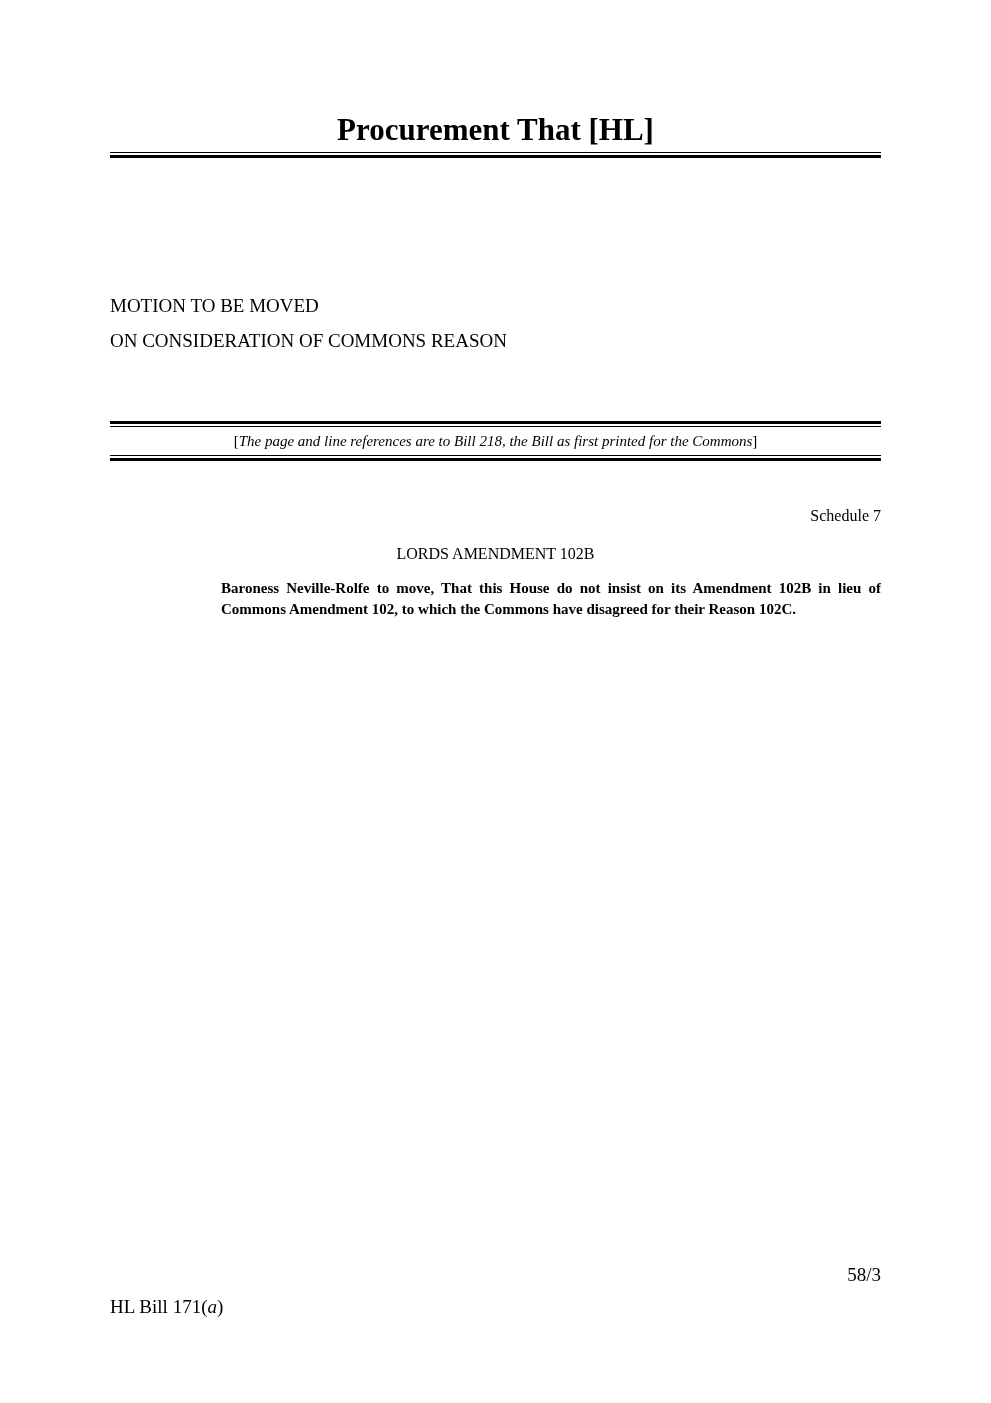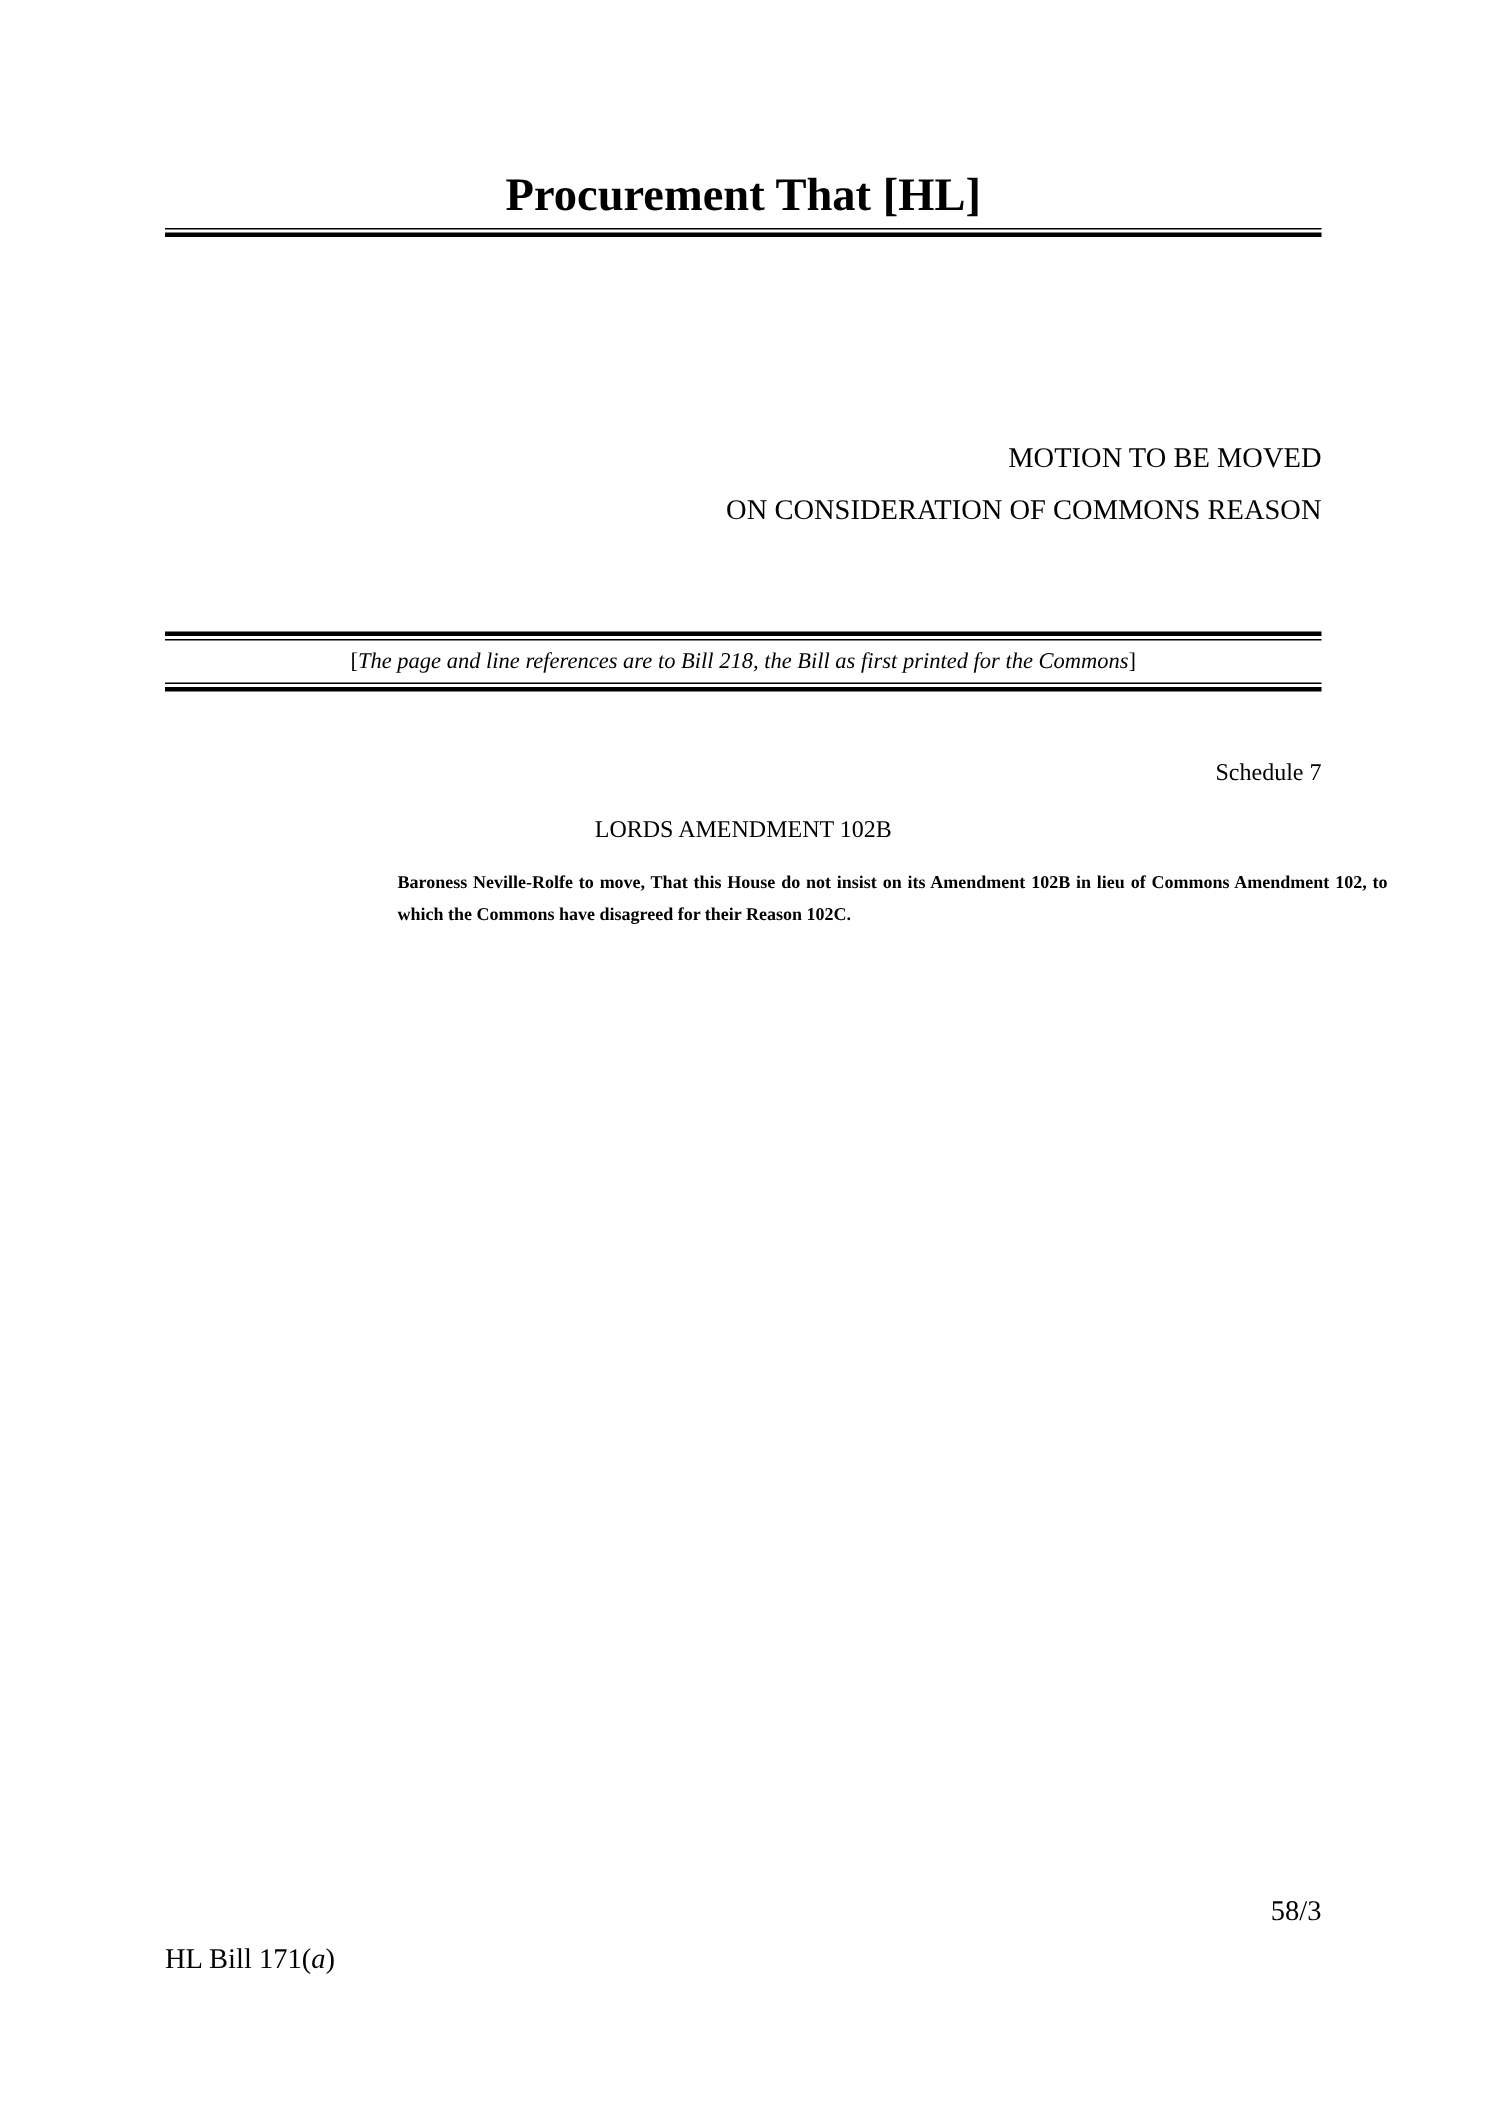--- a/index.html
+++ b/index.html
@@ -8,35 +8,35 @@
     font-family: "Liberation Serif", "DejaVu Serif", serif; color: #000;
   }
   .abs { position: absolute; }
   .title {
     left: 110px; width: 771px; top: 110px;
     text-align: center; font-size: 31px; font-weight: bold; line-height: 40px;
   }
   .rule-thin { position: absolute; left: 110px; width: 771px; height: 1px; background: #000; }
   .rule-thick { position: absolute; left: 110px; width: 771px; height: 3px; background: #000; }
   .motion-line {
-    left: 110px; width: 771px; text-align: right; font-size: 19px; line-height: 24px;
+    left: 110px; width: 771px; text-align: left; font-size: 19px; line-height: 24px;
   }
   .refnote {
     left: 110px; width: 771px; top: 430px; text-align: center; font-size: 15px; line-height: 22px;
   }
   .refnote i { font-style: italic; }
   .schedule {
     left: 110px; width: 771px; top: 505px; text-align: right; font-size: 16px; font-weight: normal; line-height: 22px;
   }
   .amend-head {
     left: 110px; width: 771px; top: 543px; text-align: center; font-size: 16px; line-height: 22px;
   }
   .motion-text {
-    left: 221px; width: 660px; top: 578px; font-size: 12px; font-weight: bold; line-height: 21px;
-    text-align: justify; text-align-last: left; margin-left: 44px;
+    left: 221px; width: 660px; top: 578px; font-size: 15px; font-weight: bold; line-height: 21px;
+    text-align: justify; text-align-last: left;
   }
   .footer-left { left: 110px; top: 1263px; font-size: 19px; line-height: 24px; margin-top: 32px; }
   .footer-right { right: 110px; top: 1263px; font-size: 19px; line-height: 24px; }
 </style>
 </head>
 <body>
 
 <div class="abs title">Procurement That [HL]</div>
 <div class="rule-thin" style="top:152px;"></div>
 <div class="rule-thick" style="top:155px;"></div>

